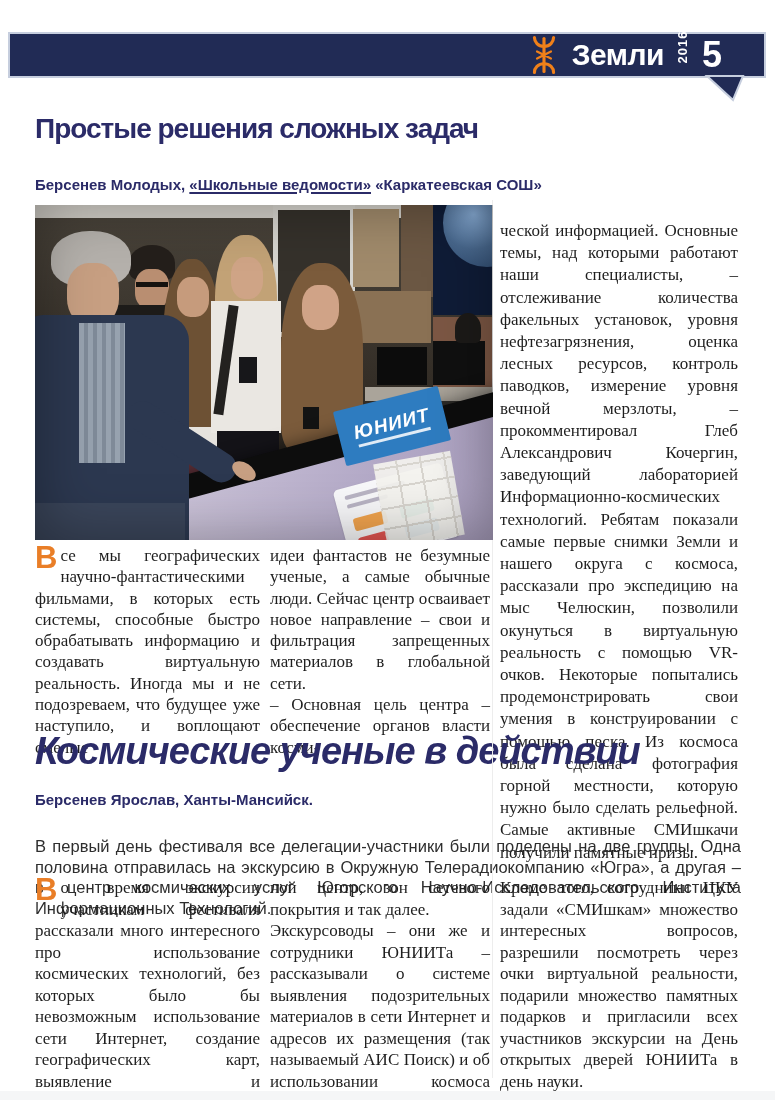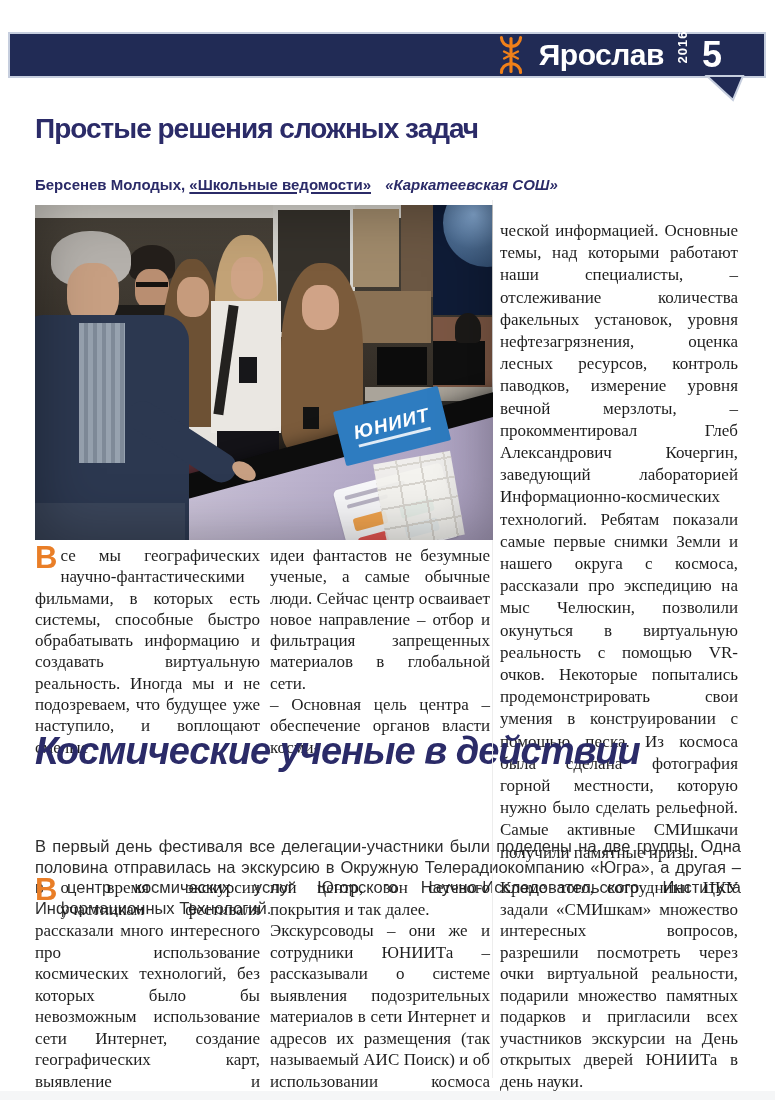--- a/index.html
+++ b/index.html
@@ -15,21 +15,21 @@
   .mag-title{color:#fff;font-weight:700;font-size:30px;letter-spacing:-.5px;line-height:1;}
   .year{color:#fff;font-weight:700;font-size:13px;transform:rotate(-90deg);width:16px;text-align:center;letter-spacing:1px;}
   .pagenum{color:#fff;font-weight:700;font-size:36px;line-height:1;margin-left:2px;}
   .tail{position:absolute;right:28px;top:75px;}
 
   
   .h1{position:absolute;left:35px;top:114px;font-size:28px;font-weight:700;color:#2b2b68;
       letter-spacing:-1px;line-height:1.05;}
   .byline{position:absolute;left:35px;top:176px;font-size:15px;font-weight:700;color:#2b2b68;}
   .underl{text-decoration:underline;text-decoration-thickness:2px;text-underline-offset:2px;}
-  .school{margin-left:10px;font-style:italic;}
+  .school{margin-left:0;}
 
   .bodycol{position:absolute;text-align:justify;color:#1e1e1e;
            font-family:"Liberation Serif",serif;font-size:17px;}
   .bodycol p{margin:0;}
   .a1c1{left:35px;top:545px;width:225px;line-height:21.3px;}
   .a1c2{left:270px;top:545px;width:220px;line-height:21.3px;}
   .a1c3{left:500px;top:220px;width:238px;line-height:22.2px;}
   .a2c1{left:35px;top:877px;width:225px;line-height:21.5px;}
   .a2c2{left:270px;top:877px;width:220px;line-height:21.5px;}
   .a2c3{left:500px;top:877px;width:238px;line-height:21.5px;}
@@ -125,21 +125,21 @@
     <svg class="orn" viewBox="0 0 36 46">
       <g fill="none" stroke="#f08019" stroke-width="3.6" stroke-linecap="round">
         <path d="M18 4 L18 42"></path>
         <path d="M18 13 C11 13 7 8 7 3"></path>
         <path d="M18 13 C25 13 29 8 29 3"></path>
         <path d="M18 33 C11 33 7 38 7 43"></path>
         <path d="M18 33 C25 33 29 38 29 43"></path>
         <path d="M10 19 L26 27 M26 19 L10 27" stroke-width="2.6"></path>
       </g>
     </svg>
-    <span class="mag-title">Ярослав</span>
+    <span class="mag-title">Земли</span>
     <span class="year">2016</span>
     <span class="pagenum">5</span>
   </div>
   <svg class="tail" width="44" height="28">
     <polygon points="4,1 40,1 30,25" fill="#212b55" stroke="#c6cede" stroke-width="2"></polygon>
   </svg>
 
   <div class="h1">Простые решения сложных задач</div>
   <div class="byline">
     <span>Берсенев Молодых,</span>
@@ -210,28 +210,29 @@
     <div class="ph mshirt"></div>
     <div class="ph marm"></div>
     <div class="ph mhand"></div>
     <div class="ph mlegs"></div>
   </div>
 
   <div class="bodycol a1c1">
     <span class="dropcap">В</span><span>се мы географических научно-фантастическими фильмами, в которых есть системы, способные быстро обрабатывать информацию и создавать виртуальную реальность. Иногда мы и не подозреваем, что будущее уже наступило, и воплощают смелые</span>
   </div>
   <div class="bodycol a1c2">
-    <p>идеи фантастов не безумные ученые, а самые обычные люди. Сейчас центр осваивает новое направление – отбор и фильтрация запрещенных материалов в глобальной сети.</p>
+    <p>идеи фантастов не безумные ученые, а самые обычные люди. Сейчас центр осваивает новое направление – свои и фильтрация запрещенных материалов в глобальной сети.</p>
     <p>– Основная цель центра – обеспечение органов власти косми-</p>
   </div>
   <div class="bodycol a1c3">
     <span>ческой информацией. Основные темы, над которыми работают наши специалисты, – отслеживание количества факельных установок, уровня нефтезагрязнения, оценка лесных ресурсов, контроль паводков, измерение уровня вечной мерзлоты, – прокомментировал Глеб Александрович Кочергин, заведующий лабораторией Информационно-космических технологий. Ребятам показали самые первые снимки Земли и нашего округа с космоса, рассказали про экспедицию на мыс Челюскин, позволили окунуться в виртуальную реальность с помощью VR-очков. Некоторые попытались продемонстрировать свои умения в конструировании с помощью песка. Из космоса была сделана фотография горной местности, которую нужно было сделать рельефной. Самые активные СМИшкачи получили памятные призы.</span>
   </div>
 
   <div class="h2">Космические ученые в действии</div>
+  <div class="byline2">Берсенев Ярослав, Ханты-Мансийск.</div>
   <div class="lead">В первый день фестиваля все делегации-участники были поделены на две группы. Одна половина отправилась на экскурсию в Окружную Телерадиокомпанию «Югра», а другая – в центр космических услуг Югорского Научно-Исследовательского Института Информационных Технологий.</div>
 
   <div class="bodycol a2c1">
     <span class="dropcap">В</span><span>о время экскурсии участникам фестиваля рассказали много интересного про использование космических технологий, без которых было бы невозможным использование сети Интернет, создание географических карт, выявление и картографирование участков нефтезагрязнения, лес-</span>
   </div>
   <div class="bodycol a2c2">
     <p>ной центр, зон сетевого покрытия и так далее.</p>
     <p>Экскурсоводы – они же и сотрудники ЮНИИТа – рассказывали о системе выявления подозрительных материалов в сети Интернет и адресов их размещения (так называемый АИС Поиск) и об использовании космоса человеком.</p>
   </div>
   <div class="bodycol a2c3">

